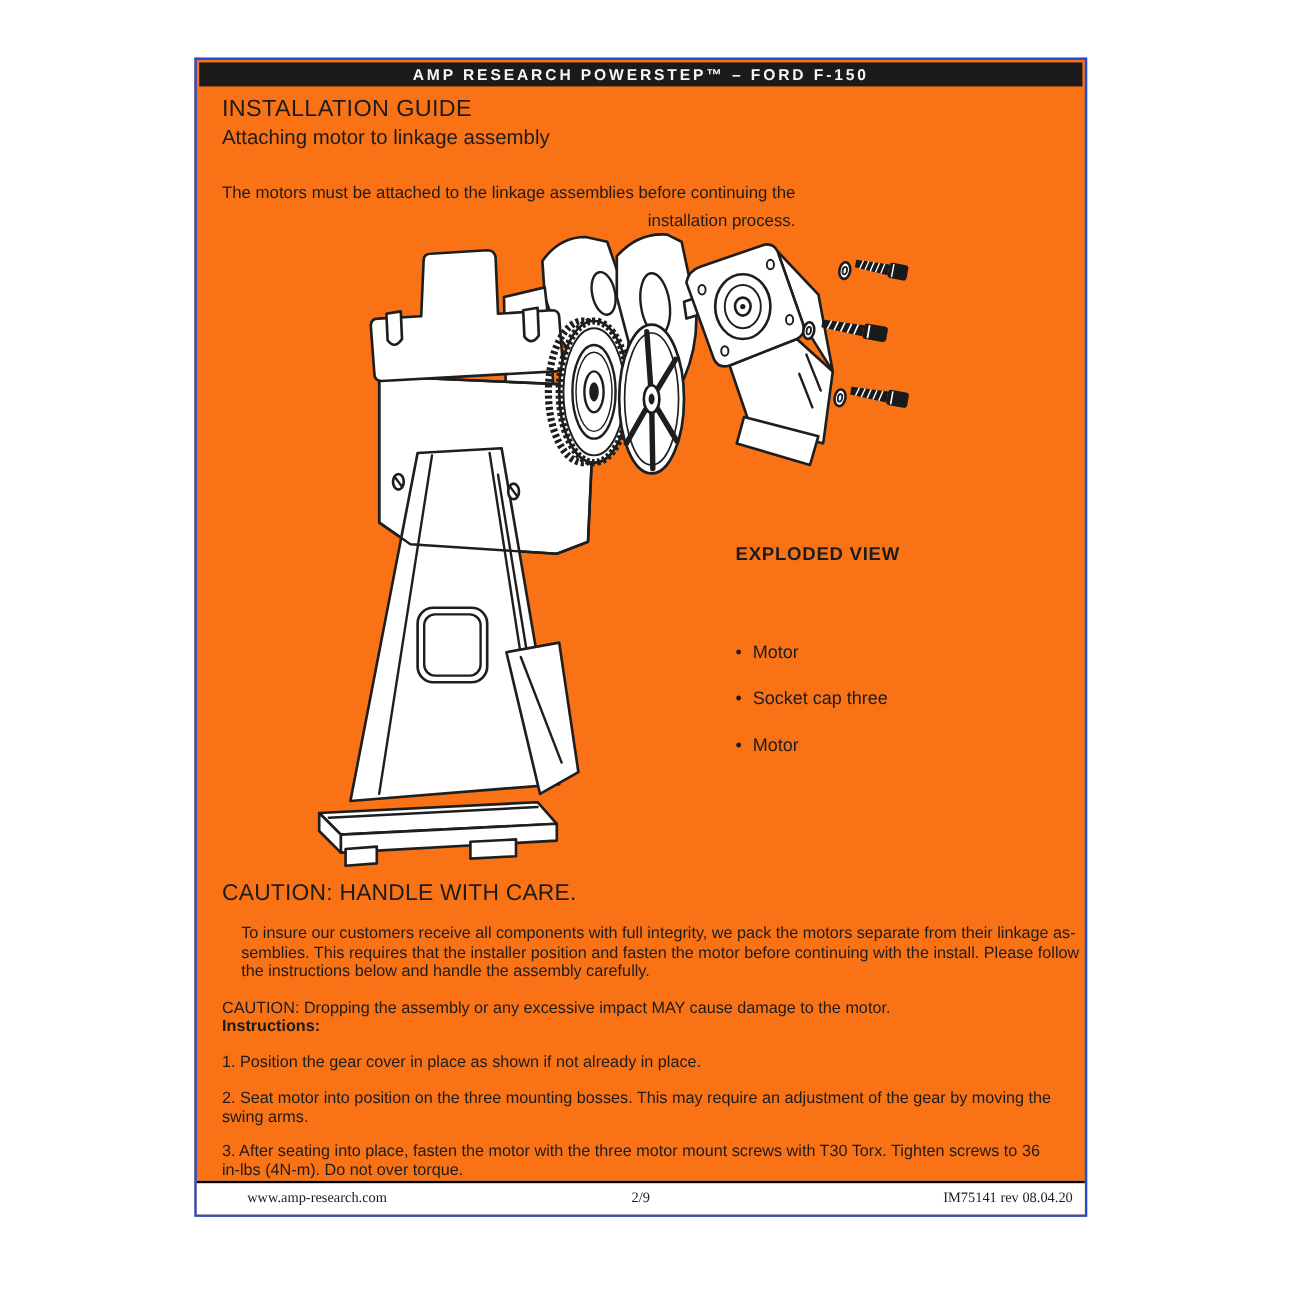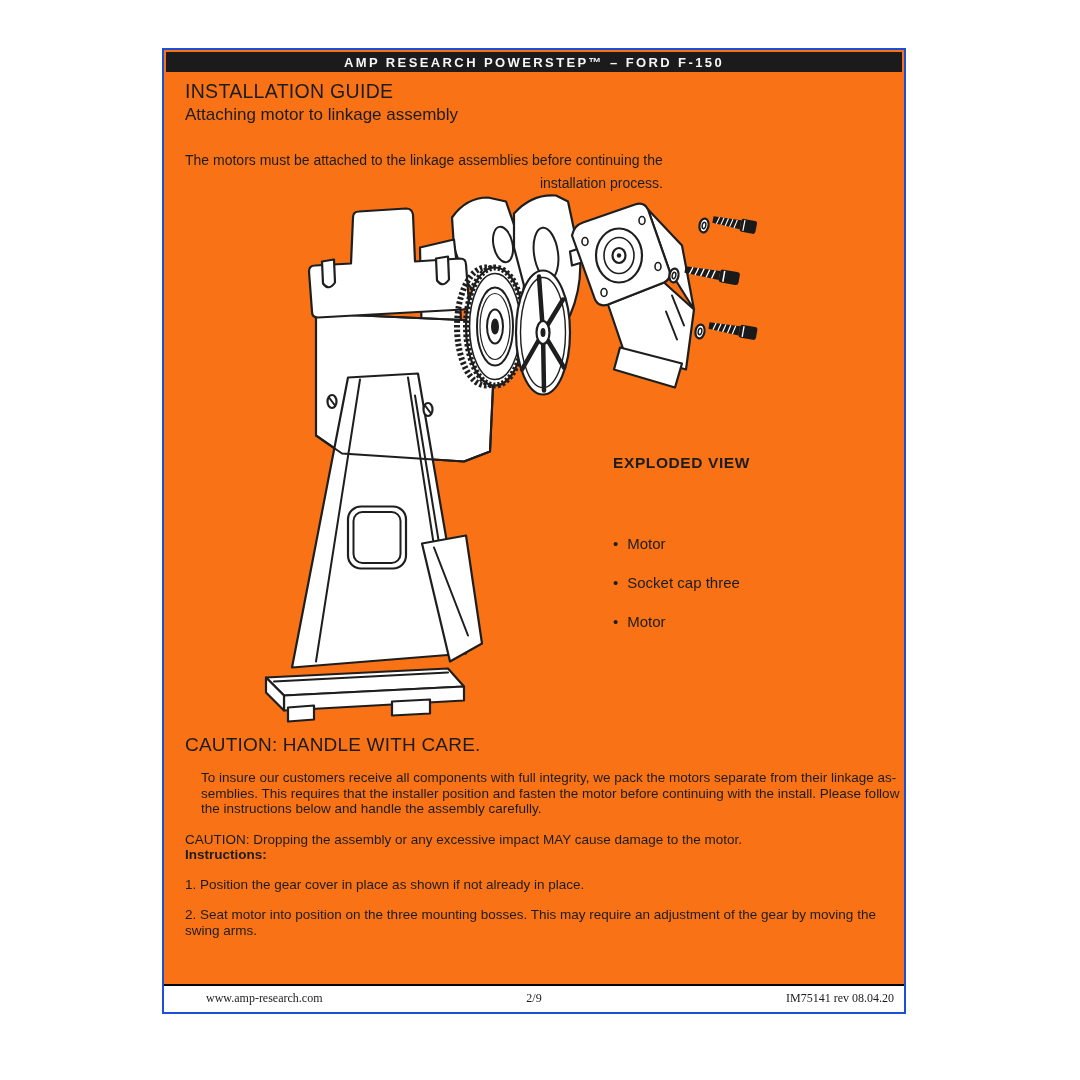--- a/index.html
+++ b/index.html
@@ -221,20 +221,24 @@
   <div class="abs smalltext warning-line">CAUTION: Dropping the assembly or any excessive impact MAY cause damage to the motor.</div>
   <div class="abs smalltext instructions-label">Instructions:</div>
 
   <div class="abs smalltext step1">1. Position the gear cover in place as shown if not already in place.</div>
 
   <div class="abs smalltext step2">
     <div>2. Seat motor into position on the three mounting bosses. This may require an adjustment of the gear by moving the</div>
     <div>swing arms.</div>
   </div>
 
+  <div class="abs smalltext step3">
+    <div>3. After seating into place, fasten the motor with the three motor mount screws with T30 Torx. Tighten screws to 36</div>
+    <div>in-lbs (4N-m). Do not over torque.</div>
+  </div>
 
   <div class="footer">
     <span class="f-left">www.amp-research.com</span>
     <span class="f-center">2/9</span>
     <span class="f-right">IM75141 rev 08.04.20</span>
   </div>
 
 </div>
 
 </body></html>

